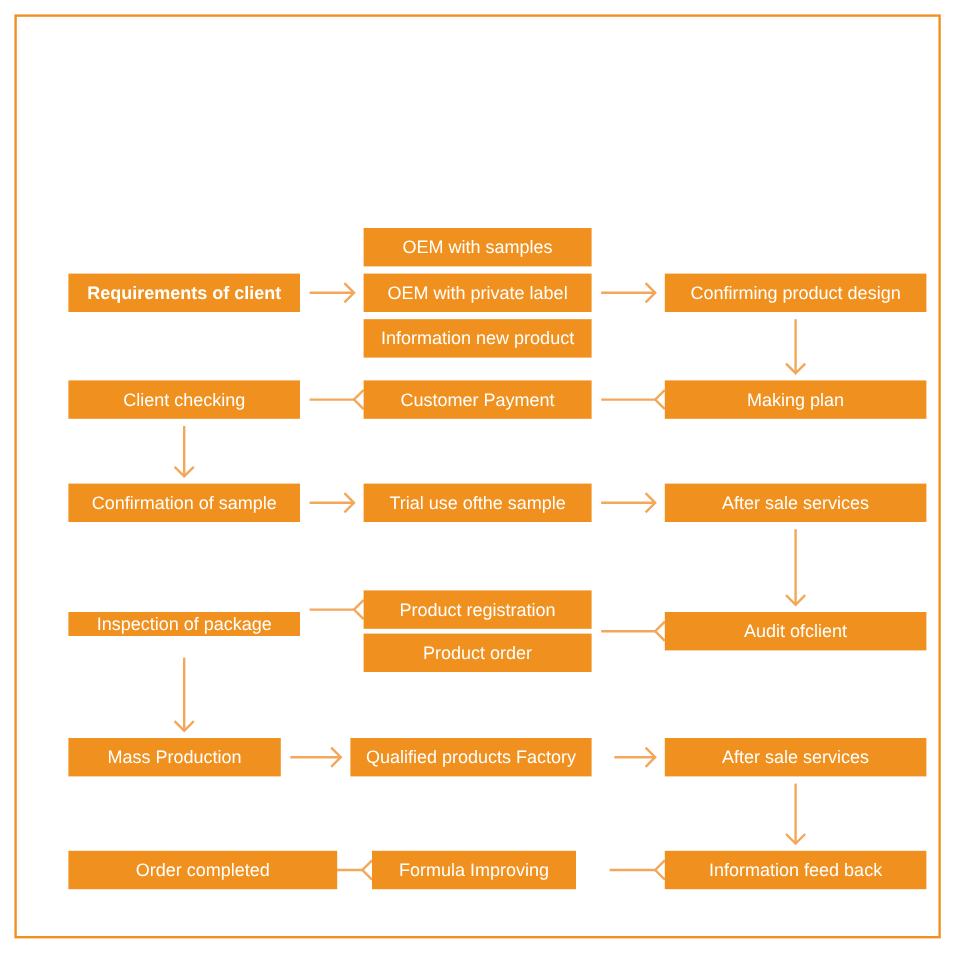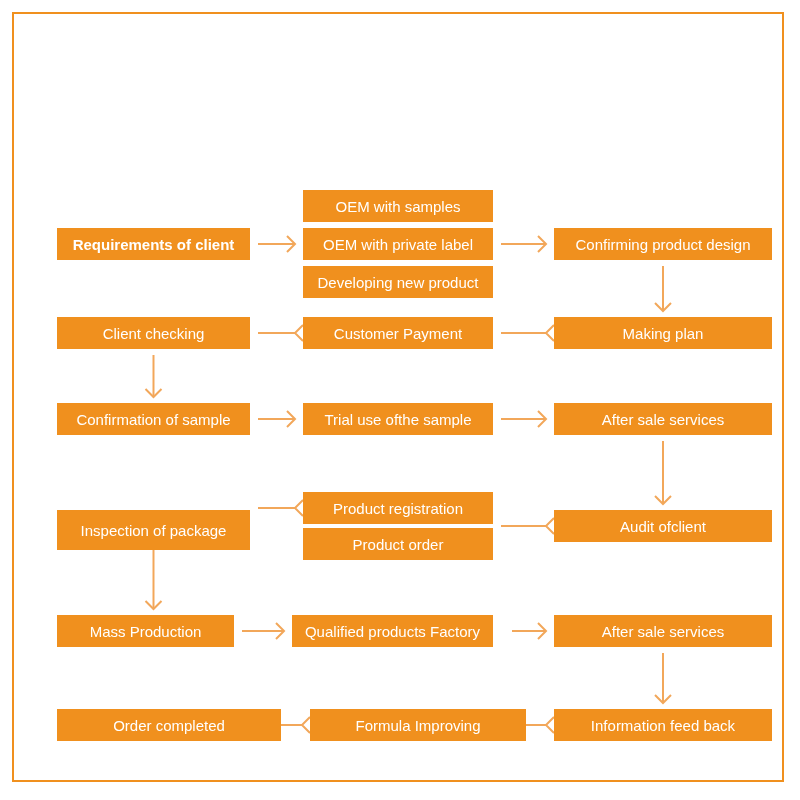--- a/index.html
+++ b/index.html
@@ -117,35 +117,35 @@
           <polyline points="641,585 649,593 657,585" fill="none" stroke="#F2A75A" stroke-width="2"></polyline>
           <line x1="532" y1="615" x2="494" y2="615" stroke="#F2A75A" stroke-width="2"></line>
           <polyline points="540,607 532,615 540,623" fill="none" stroke="#F2A75A" stroke-width="2"></polyline>
           <line x1="288" y1="615" x2="244" y2="615" stroke="#F2A75A" stroke-width="2"></line>
           <polyline points="296,607 288,615 296,623" fill="none" stroke="#F2A75A" stroke-width="2"></polyline>
         </svg>
       <div id="node-layer">
           <div class="node" style="left: 43px; top: 118px; width: 193px; height: 32px; background: rgb(240, 144, 30); color: rgb(255, 255, 255); font-weight: bold;">Requirements of client</div>
           <div class="node" style="left: 289px; top: 80px; width: 190px; height: 32px; background: rgb(240, 144, 30); color: rgb(255, 255, 255);">OEM with samples</div>
           <div class="node" style="left: 289px; top: 118px; width: 190px; height: 32px; background: rgb(240, 144, 30); color: rgb(255, 255, 255);">OEM with private label</div>
-          <div class="node" style="left: 289px; top: 156px; width: 190px; height: 32px; background: rgb(240, 144, 30); color: rgb(255, 255, 255);">Developing new product</div>
+          <div class="node" style="left: 289px; top: 156px; width: 190px; height: 32px; background: rgb(240, 144, 30); color: rgb(255, 255, 255);">Information new product</div>
           <div class="node" style="left: 540px; top: 118px; width: 218px; height: 32px; background: rgb(240, 144, 30); color: rgb(255, 255, 255);">Confirming product design</div>
           <div class="node" style="left: 43px; top: 207px; width: 193px; height: 32px; background: rgb(240, 144, 30); color: rgb(255, 255, 255);">Client checking</div>
           <div class="node" style="left: 289px; top: 207px; width: 190px; height: 32px; background: rgb(240, 144, 30); color: rgb(255, 255, 255);">Customer Payment</div>
           <div class="node" style="left: 540px; top: 207px; width: 218px; height: 32px; background: rgb(240, 144, 30); color: rgb(255, 255, 255);">Making plan</div>
           <div class="node" style="left: 43px; top: 293px; width: 193px; height: 32px; background: rgb(240, 144, 30); color: rgb(255, 255, 255);">Confirmation of sample</div>
           <div class="node" style="left: 289px; top: 293px; width: 190px; height: 32px; background: rgb(240, 144, 30); color: rgb(255, 255, 255);">Trial use ofthe sample</div>
           <div class="node" style="left: 540px; top: 293px; width: 218px; height: 32px; background: rgb(240, 144, 30); color: rgb(255, 255, 255);">After sale services</div>
-          <div class="node" style="left: 43px; top: 400px; width: 193px; height: 40px; background: rgb(240, 144, 30); color: rgb(255, 255, 255);">Inspection of package</div>
+          <div class="node" style="left: 43px; top: 400px; width: 193px; height: 20px; background: rgb(240, 144, 30); color: rgb(255, 255, 255);">Inspection of package</div>
           <div class="node" style="left: 289px; top: 382px; width: 190px; height: 32px; background: rgb(240, 144, 30); color: rgb(255, 255, 255);">Product registration</div>
           <div class="node" style="left: 289px; top: 418px; width: 190px; height: 32px; background: rgb(240, 144, 30); color: rgb(255, 255, 255);">Product order</div>
           <div class="node" style="left: 540px; top: 400px; width: 218px; height: 32px; background: rgb(240, 144, 30); color: rgb(255, 255, 255);">Audit ofclient</div>
           <div class="node" style="left: 43px; top: 505px; width: 177px; height: 32px; background: rgb(240, 144, 30); color: rgb(255, 255, 255);">Mass Production</div>
           <div class="node" style="left: 278px; top: 505px; width: 201px; height: 32px; background: rgb(240, 144, 30); color: rgb(255, 255, 255);">Qualified products Factory</div>
           <div class="node" style="left: 540px; top: 505px; width: 218px; height: 32px; background: rgb(240, 144, 30); color: rgb(255, 255, 255);">After sale services</div>
           <div class="node" style="left: 43px; top: 599px; width: 224px; height: 32px; background: rgb(240, 144, 30); color: rgb(255, 255, 255);">Order completed</div>
-          <div class="node" style="left: 296px; top: 599px; width: 216px; height: 32px; background: rgb(240, 144, 30); color: rgb(255, 255, 255);">Formula Improving</div>
+          <div class="node" style="left: 296px; top: 599px; width: 170px; height: 32px; background: rgb(240, 144, 30); color: rgb(255, 255, 255);">Formula Improving</div>
           <div class="node" style="left: 540px; top: 599px; width: 218px; height: 32px; background: rgb(240, 144, 30); color: rgb(255, 255, 255);">Information feed back</div>
         </div>
     </div>
 
   </div>
 </div>
 
 </body></html>

